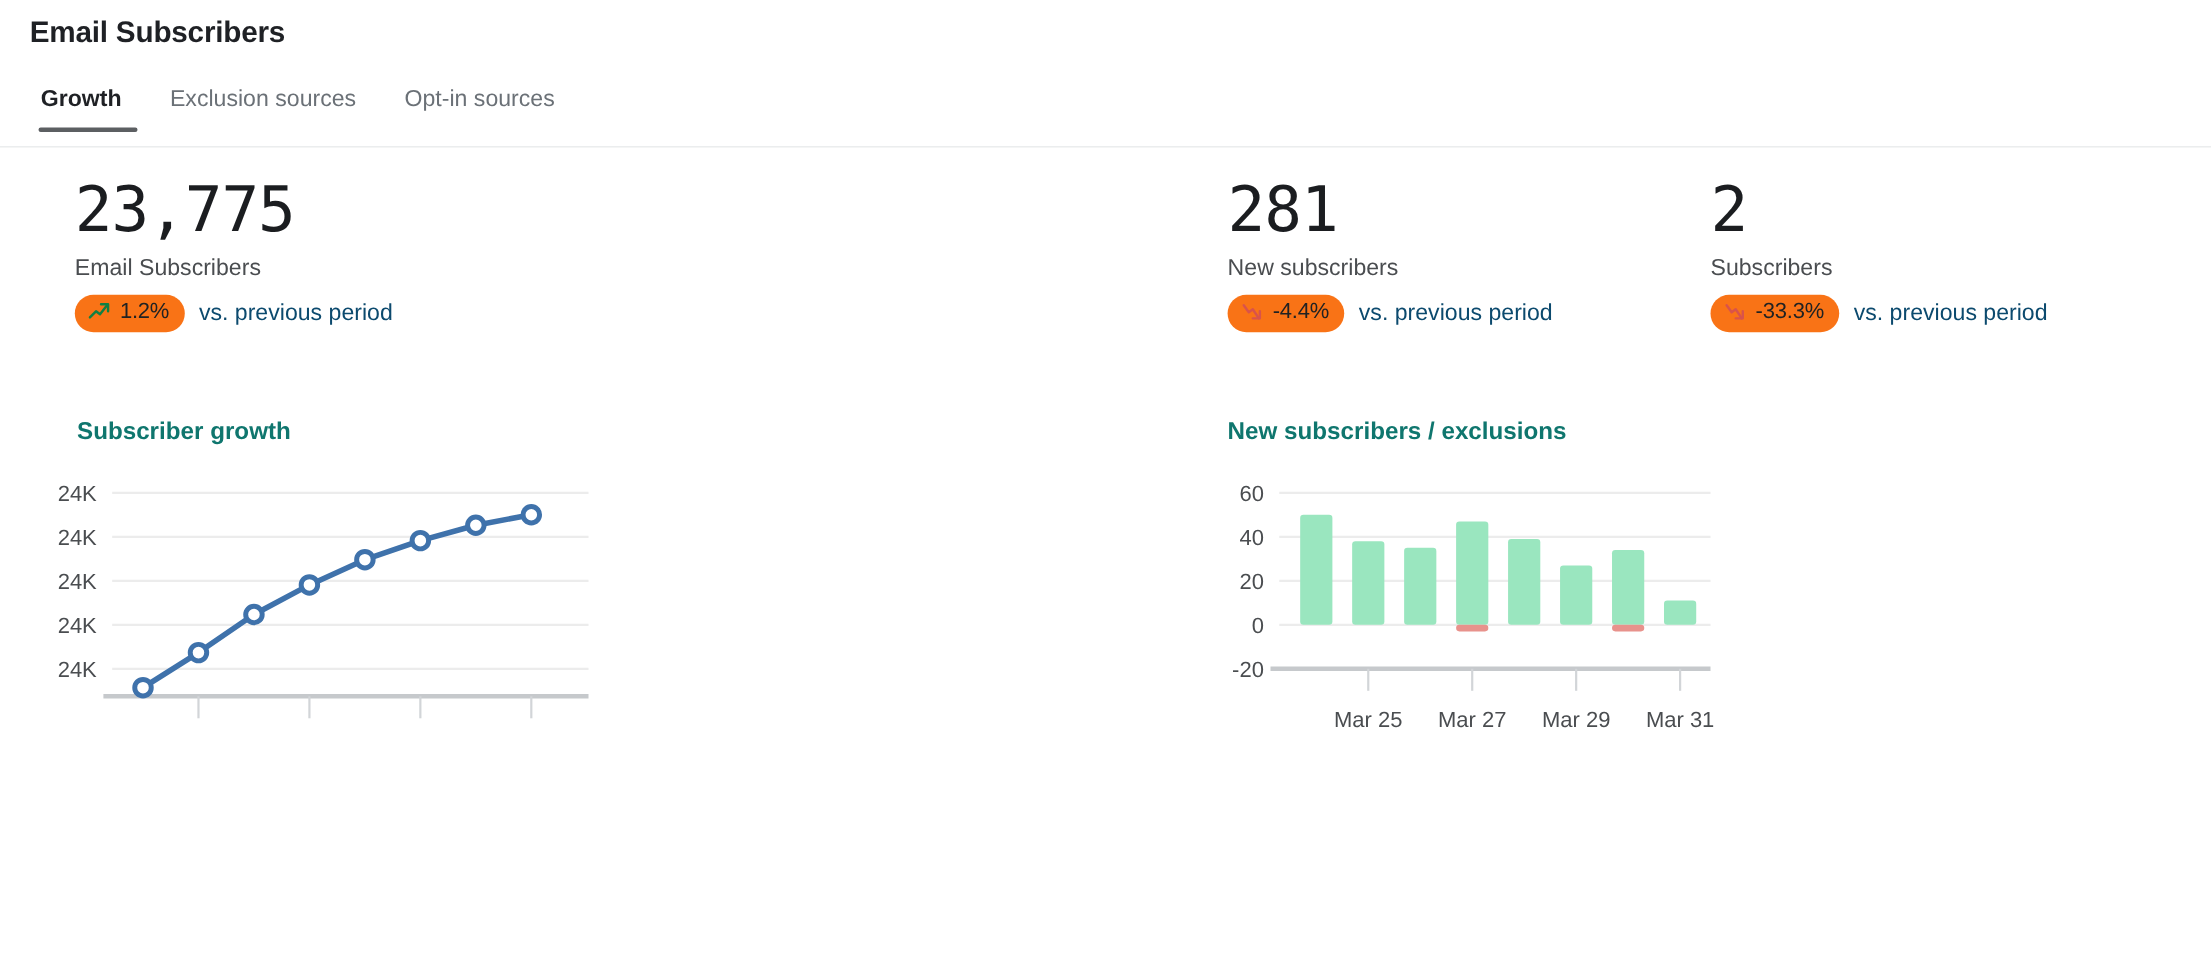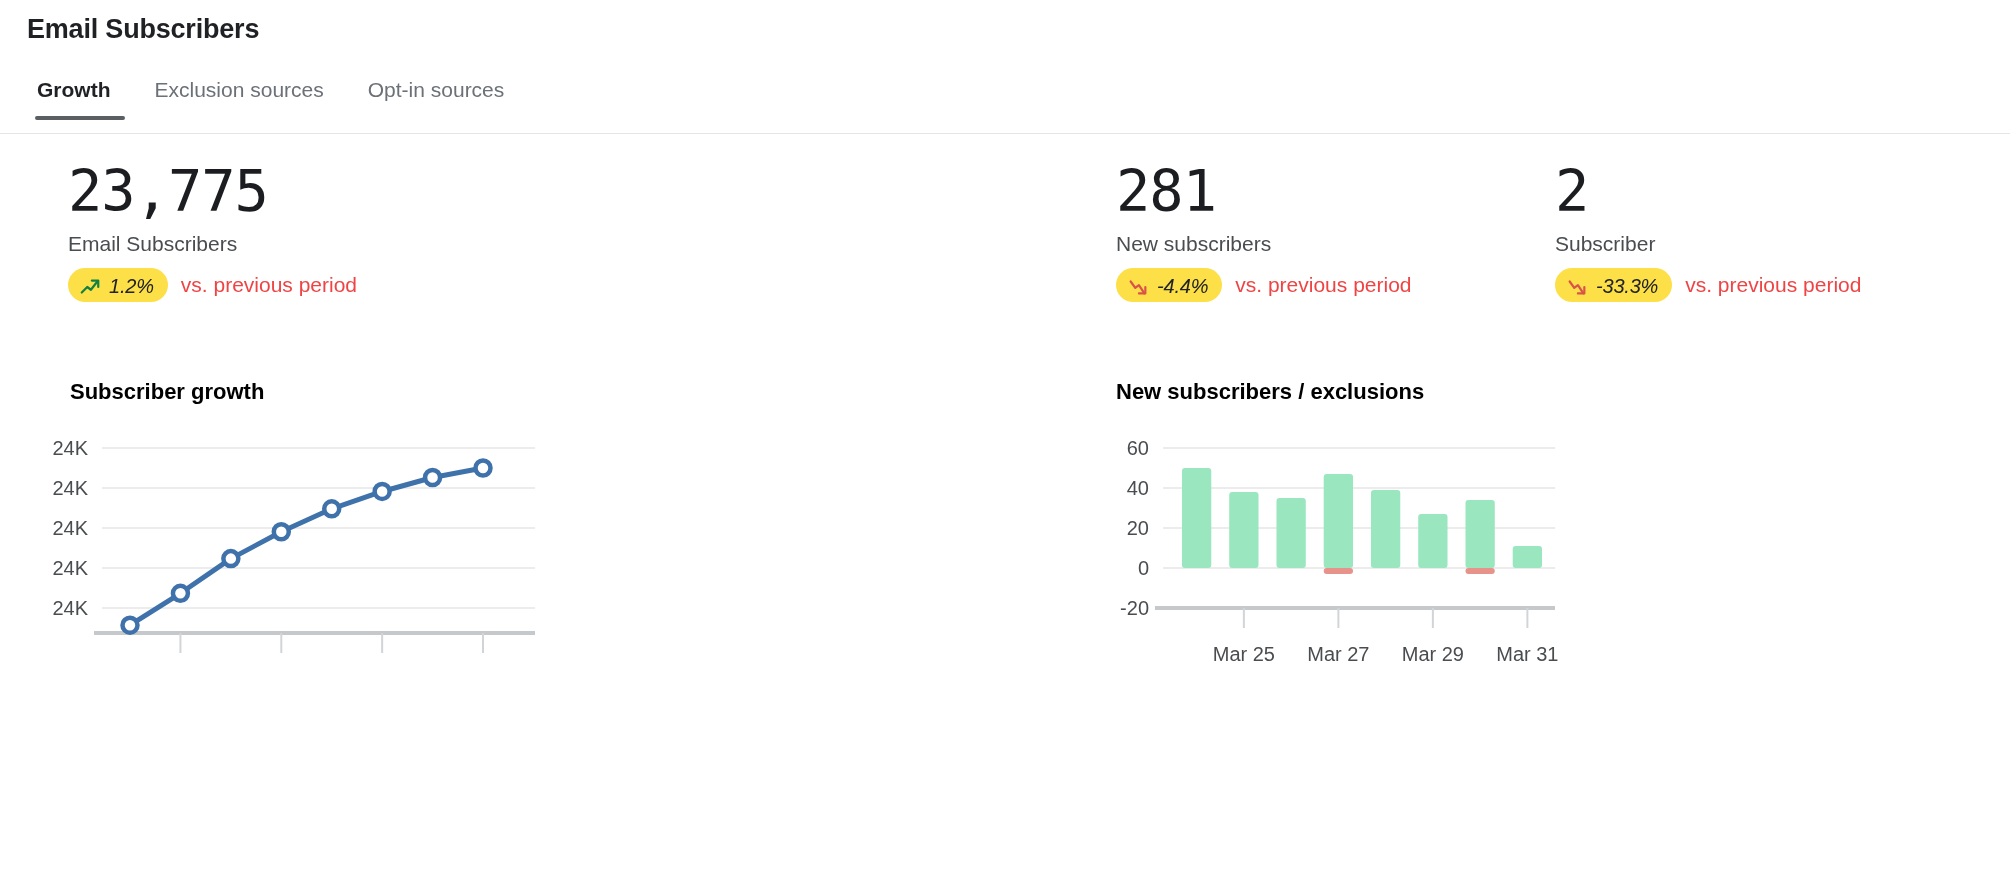--- a/index.html
+++ b/index.html
@@ -90,45 +90,44 @@
   }
   .metric-trend-row {
     margin-top: 12px;
     display: flex;
     align-items: center;
     gap: 13px;
     white-space: nowrap;
   }
   .badge {
     display: inline-flex;
-    align-items: flex-end;
+    align-items: flex-start;
     gap: 8px;
-    background: #fde047;
+    background: #f97316;
     border-radius: 20px;
     padding: 4px 14px 4px 11px;
     height: 34px;
-    font-style: italic;
   }
   .badge-icon { display: block; width: 22px; height: 22px; flex: none; }
   .badge-text {
     font-size: 20px;
     color: #202223;
     letter-spacing: -0.2px;
   }
   .trend-caption {
     font-size: 21px;
-    color: #ef4444;
+    color: #0c4a6e;
   }
 
   
   .chart-title {
     position: absolute;
     font-size: 22px;
     font-weight: 700;
-    color: #000000;
+    color: #0f766e;
     white-space: nowrap;
     text-align: center;
   }
   .chart-wrap { position: absolute; }
   .chart-wrap svg { display: block; }
 
   .tick-label {
     font-family: "Liberation Sans", sans-serif;
     font-size: 20px;
     fill: #4a4d50;
@@ -185,21 +184,21 @@
           <path d="M13 19 L20 19 L20 12" fill="none" stroke="#d9534a" stroke-width="2.4" stroke-linecap="round" stroke-linejoin="round"></path>
         </svg>
         <span class="badge-text">-4.4%</span>
       </span>
       <span class="trend-caption">vs. previous period</span>
     </div>
   </div>
 
   <div class="metric" style="left:1555px; top:162px;">
     <div class="metric-value">2</div>
-    <div class="metric-label">Subscriber</div>
+    <div class="metric-label">Subscribers</div>
     <div class="metric-trend-row">
       <span class="badge">
         <svg class="badge-icon" viewBox="0 0 24 24">
           <path d="M4 6 L9 13 L13 10 L19 19" fill="none" stroke="#d9534a" stroke-width="2.4" stroke-linecap="round" stroke-linejoin="round"></path>
           <path d="M13 19 L20 19 L20 12" fill="none" stroke="#d9534a" stroke-width="2.4" stroke-linecap="round" stroke-linejoin="round"></path>
         </svg>
         <span class="badge-text">-33.3%</span>
       </span>
       <span class="trend-caption">vs. previous period</span>
     </div>

